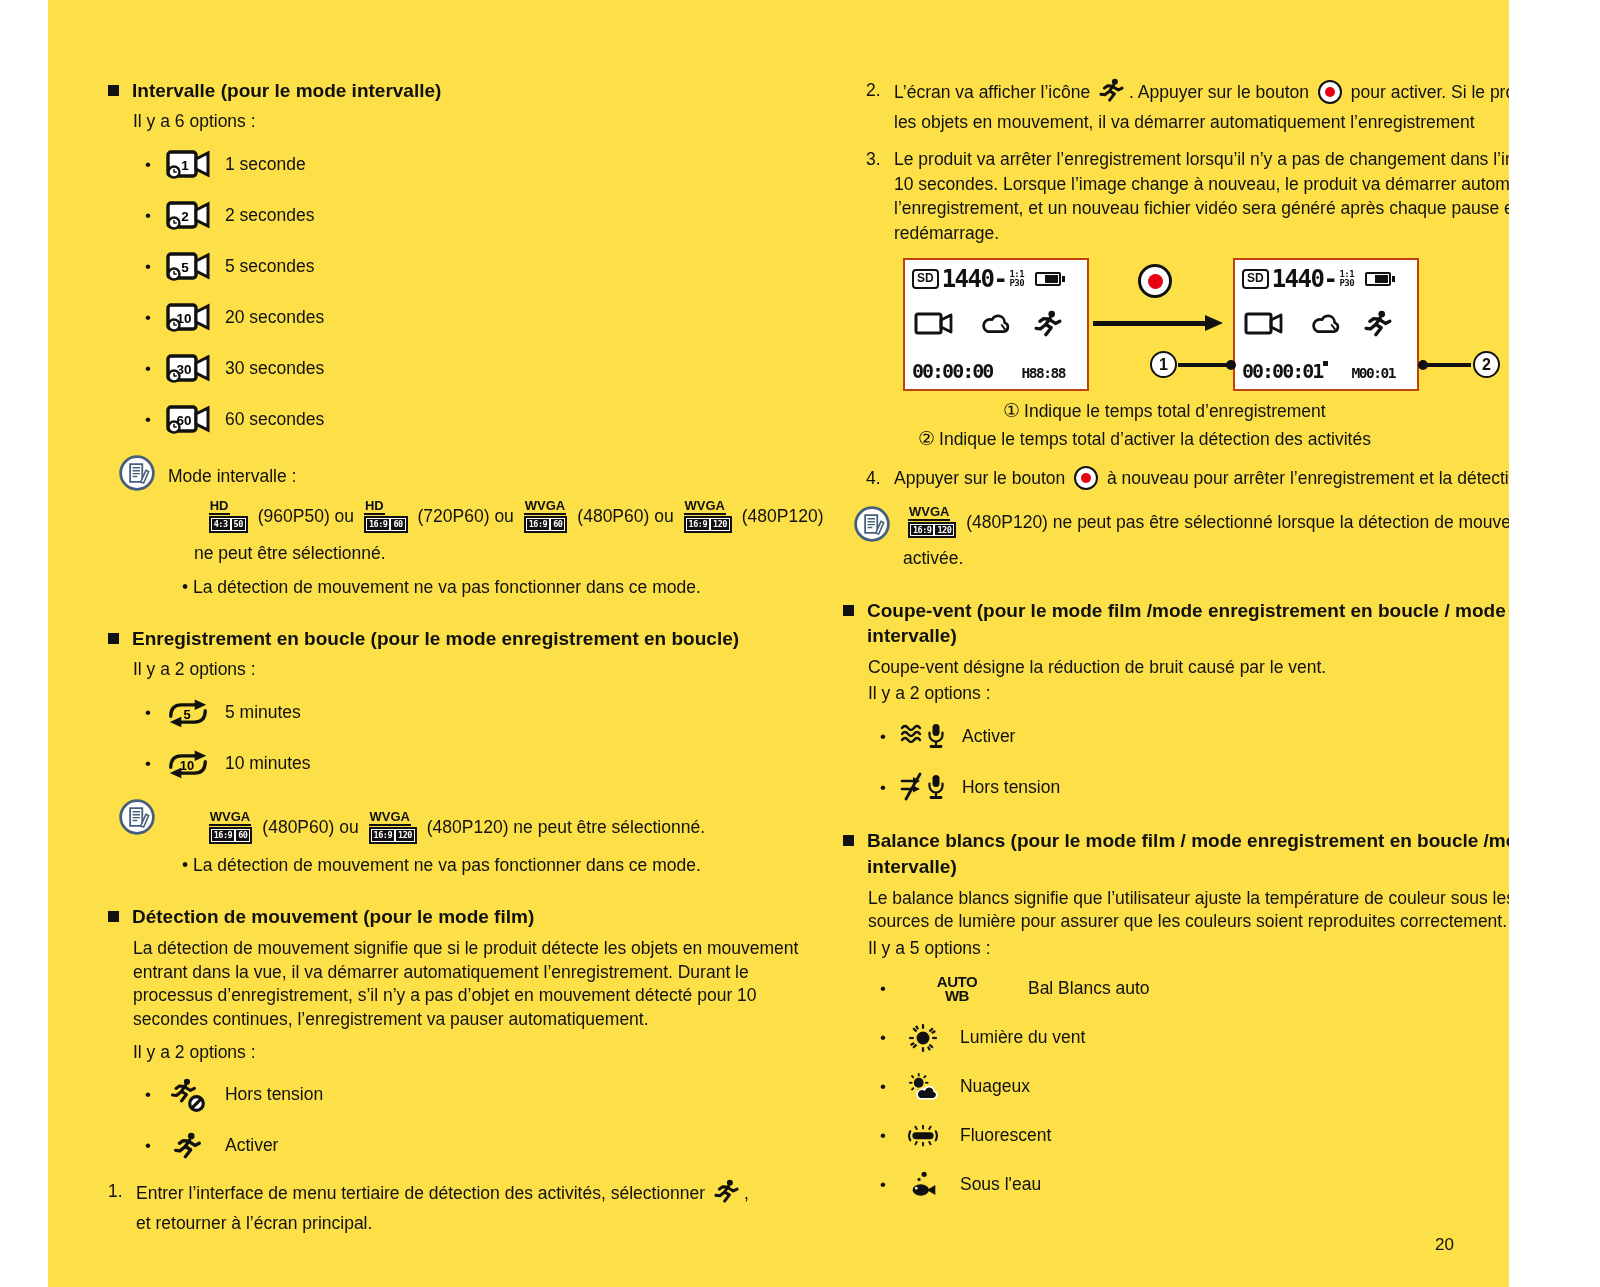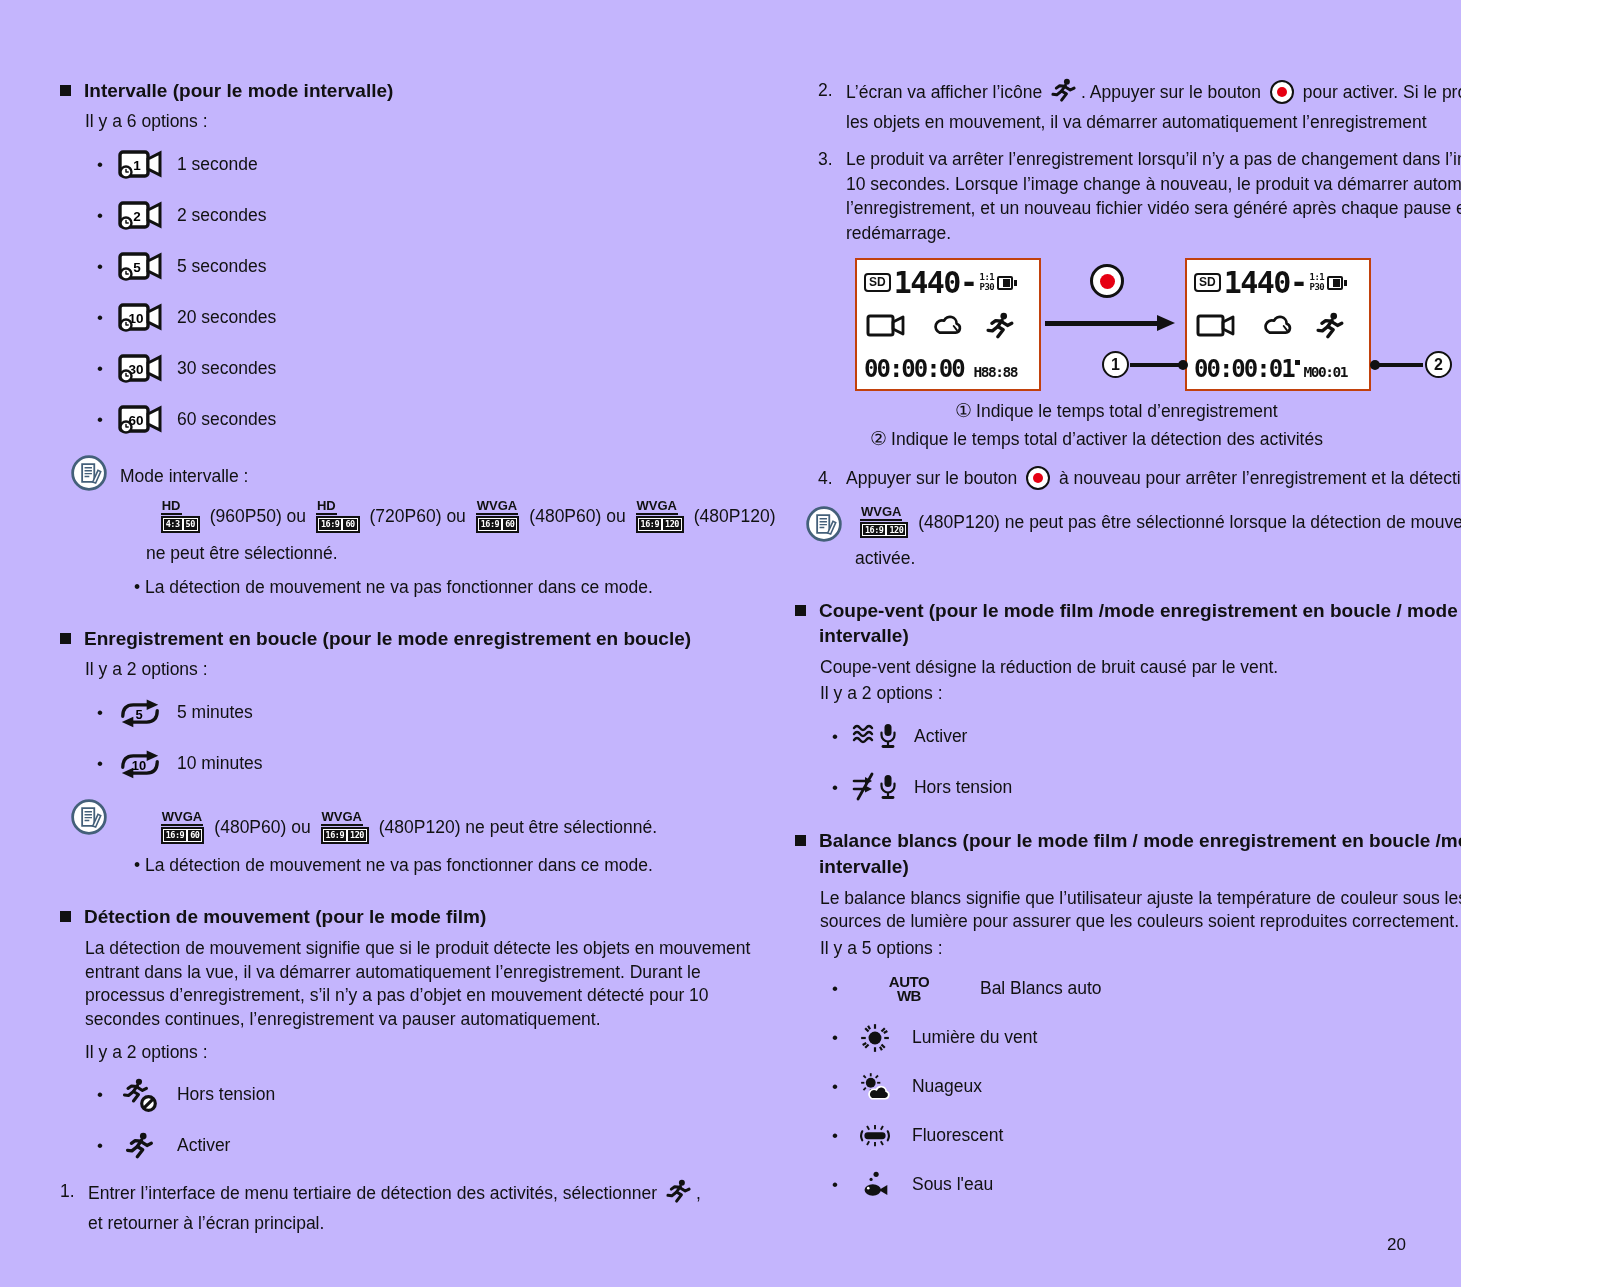--- a/index.html
+++ b/index.html
@@ -1,18 +1,18 @@
 <!DOCTYPE html>
 <html><head>
 <meta charset="utf-8">
 <style>
   * { box-sizing: border-box; }
   html,body { margin:0; padding:0; background:#fff; }
   body { font-family:"Liberation Sans", sans-serif; color:#111; }
-  .page { position:relative; width:1461px; height:1287px; background:#c4b5fd; overflow:hidden; }
+  .page { position:relative; width:1461px; height:1287px; background:#fde047; overflow:hidden;margin-left:48px; }
 
   .col { position:absolute; top:78px; }
   .col-left  { left:60px;  width:724px; }
   .col-right { left:795px; width:772px; }
 
   
   .sec-h { display:flex; gap:13px; font-weight:bold; font-size:19px; line-height:1.32; margin:0 0 8px 0; }
   .sec-h .sq { width:11px; height:11px; background:#111; margin-top:7px; flex:none; }
   .sec-h .ht { max-width:678px; }
 
@@ -47,28 +47,28 @@
   .rec-lg { width:34px; height:34px; border-width:3px; }
   .rec-lg::after { width:15px; height:15px; margin:-7.5px 0 0 -7.5px; }
 
   .inline-ico { display:inline-block; vertical-align:-5px; margin:0 4px; }
 
   
   .diagram { position:relative; height:204px; margin:12px 0 4px 0; }
   .lcd { position:absolute; top:0; width:186px; height:133px; border:2px solid #c2410c; background:#fff; padding:5px 22px 6px 7px; display:flex; flex-direction:column; justify-content:space-between; }
   .lcd-r1 { display:flex; align-items:center; gap:3px; }
   .sd-ico { border:2.5px solid #111; border-radius:4px; font-weight:bold; font-size:12px; padding:1px 3px; line-height:1.1; }
-  .res-big { font-weight:bold; font-size:30px; letter-spacing:-1.5px; font-family:"DejaVu Sans Mono", monospace; }
+  .res-big { font-weight:bold; font-size:24px; letter-spacing:-1.5px; font-family:"DejaVu Sans Mono", monospace; }
   .stack { display:flex; flex-direction:column; font-size:9px; font-weight:bold; line-height:1.05; font-family:"DejaVu Sans Mono", monospace; letter-spacing:-0.5px; }
   .batt { position:relative; width:26px; height:14px; border:2.5px solid #111; border-radius:2px; margin-left:auto; margin-right:4px; }
   .batt::before { content:""; position:absolute; right:1px; top:1px; bottom:1px; width:60%; background:#111; }
   .batt::after { content:""; position:absolute; right:-6px; top:2px; width:3.5px; height:6px; background:#111; }
   .lcd-r2 { display:flex; align-items:center; justify-content:space-between; padding:0 2px; }
   .lcd-r3 { display:flex; align-items:baseline; justify-content:space-between; font-family:"DejaVu Sans Mono", monospace; font-weight:bold; }
-  .t-main { font-size:24px; letter-spacing:-2px; }
+  .t-main { font-size:20px; letter-spacing:-2px; }
   .t-sub  { font-size:14.5px; letter-spacing:-1.5px; }
   .recdot { display:inline-block; width:5px; height:5px; background:#111; vertical-align:12px; margin-left:1px; }
 
   .arrow { position:absolute; left:250px; top:57px; width:130px; height:16px; }
   .arrow::before { content:""; position:absolute; left:0; top:6px; width:112px; height:5px; background:#111; }
   .arrow::after  { content:""; position:absolute; right:0; top:0; border-left:18px solid #111; border-top:8px solid transparent; border-bottom:8px solid transparent; }
 
   .cnum { position:absolute; width:27px; height:27px; border:2px solid #111; border-radius:50%; display:flex; align-items:center; justify-content:center; font-size:16px; font-weight:bold; background:#fff; }
   .conn { position:absolute; height:3.5px; background:#111; }
   .conn-r::after { content:""; position:absolute; right:-3px; top:-3.2px; width:10px; height:10px; background:#111; border-radius:50%; }

